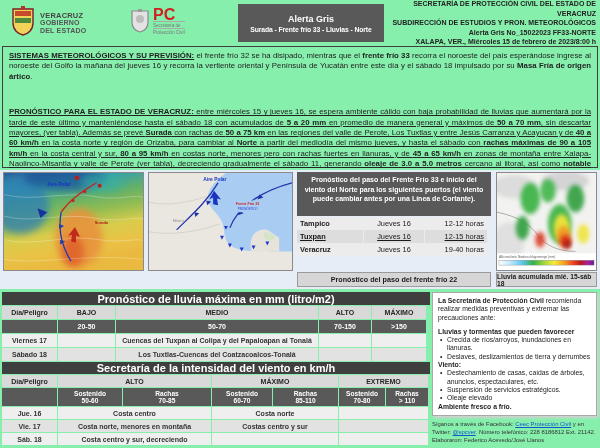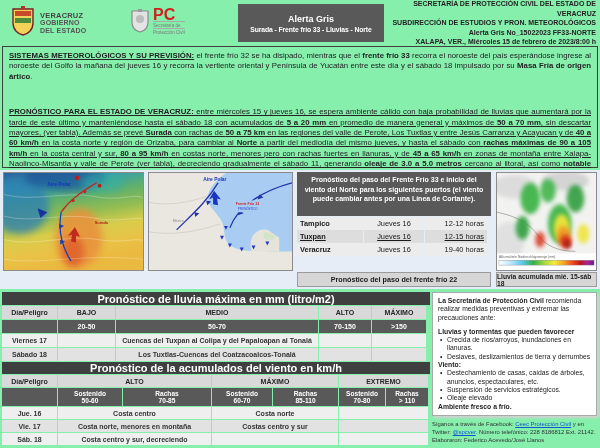--- a/index.html
+++ b/index.html
@@ -300,21 +300,21 @@
     <div class="g-row rain-cols row-b">
       <div>Sábado 18</div>
       <div></div>
       <div>Los Tuxtlas-Cuencas del Coatzacoalcos-Tonalá</div>
       <div></div>
       <div></div>
     </div>
   </div>
 
   <div class="tbl wind" style="top:362px">
-    <div class="t-title">Pronóstico de la acumulados del viento en km/h</div>
+    <div class="t-title">Secretaría de la intensidad del viento en km/h</div>
     <div class="g-row wind-cols4 row-light">
       <div>Día/Peligro</div>
       <div>ALTO</div>
       <div>MÁXIMO</div>
       <div>EXTREMO</div>
     </div>
     <div class="g-row wind-cols7 row-dark">
       <div></div>
       <div>
         <div>Sostenido</div>

